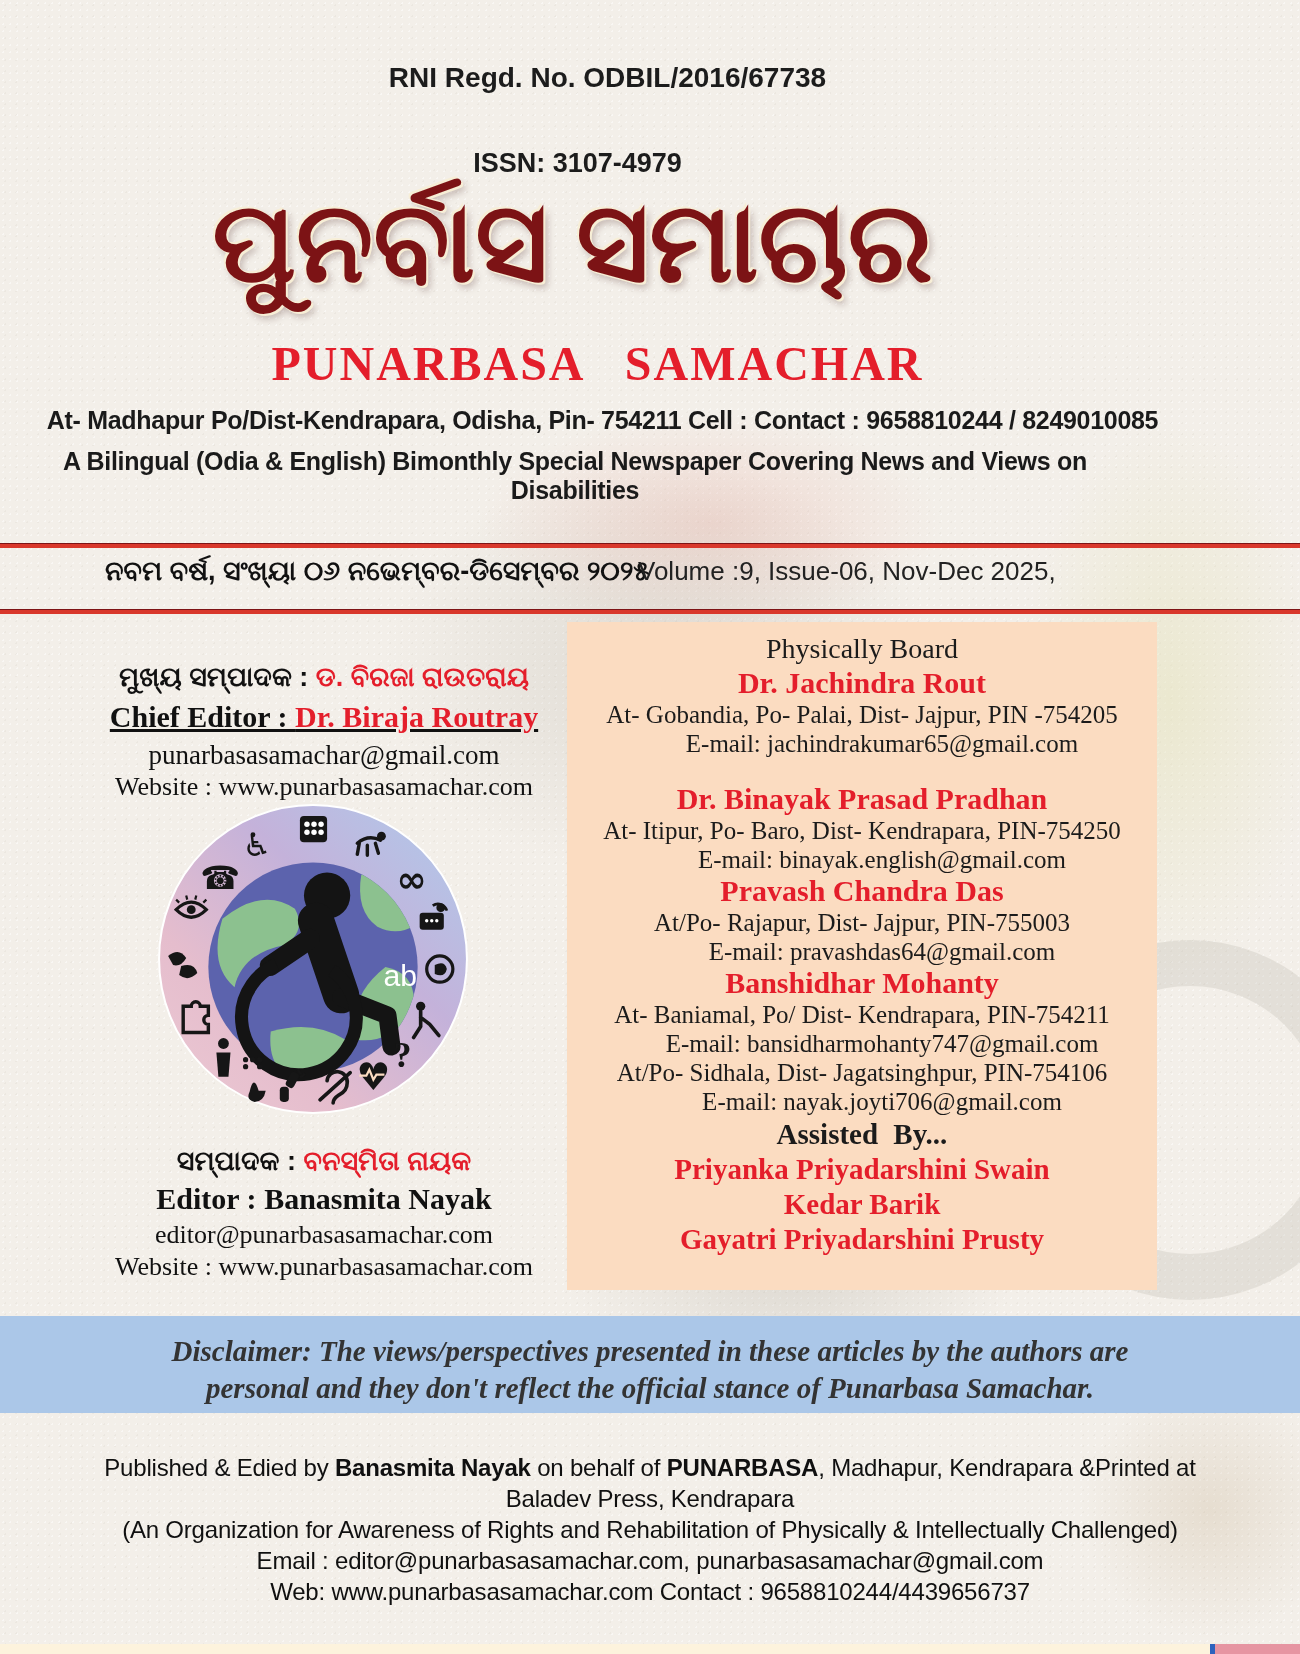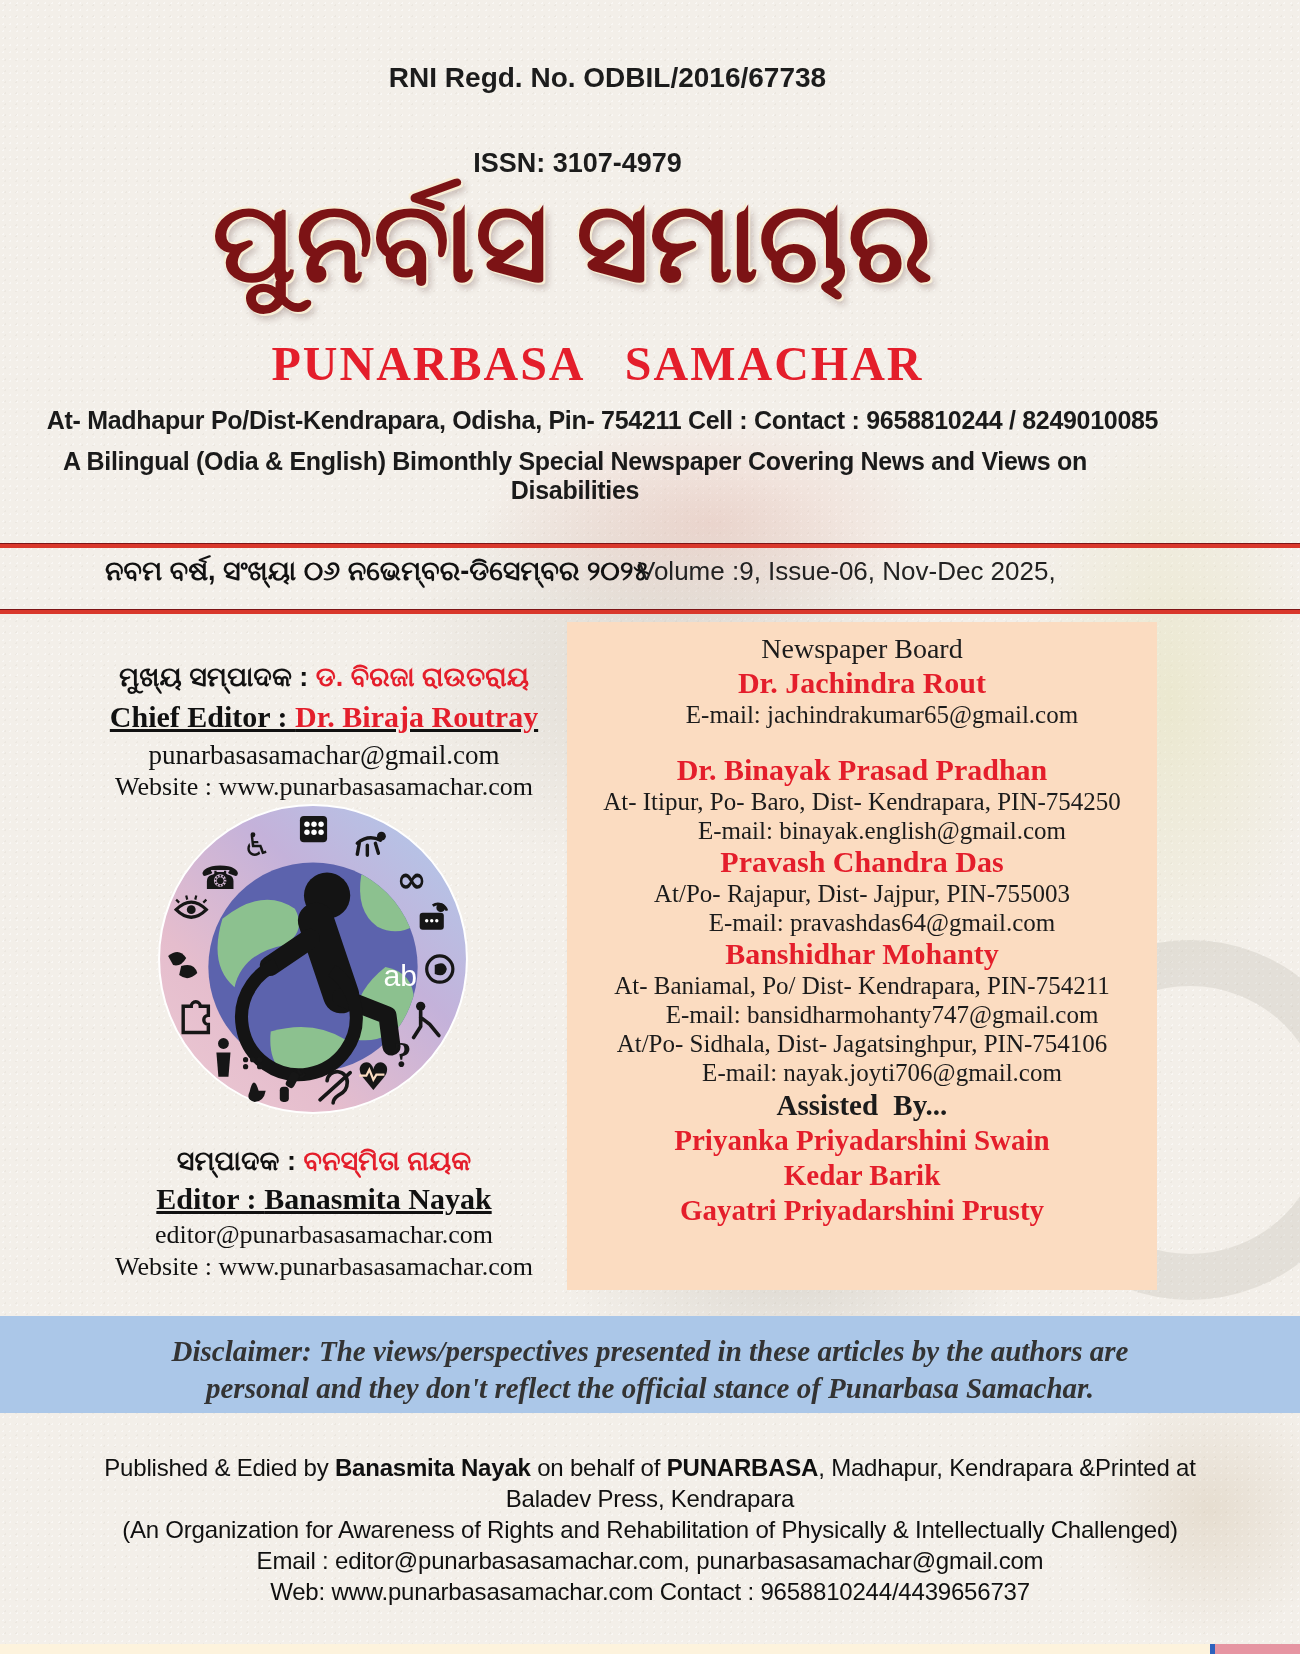--- a/index.html
+++ b/index.html
@@ -43,21 +43,21 @@
   .band-en{position:absolute;top:556px;left:638px;font:26px "Liberation Sans",sans-serif;color:#222;}
 
   .lc{position:absolute;left:0;width:648px;text-align:center;color:#111;}
   .odia-line{font:700 27px "Liberation Sans",sans-serif;}
   .red{color:#e41e2b;}
   .lc-chief{top:700px;font:700 30px "Liberation Serif",serif;text-decoration:underline;}
   .lc-odia1{top:662px;}
   .lc-mail1{top:740px;font:27px "Liberation Serif",serif;}
   .lc-web1{top:772px;font:26px "Liberation Serif",serif;}
   .lc-odia2{top:1146px;}
-  .lc-editor{top:1182px;font:700 30px "Liberation Serif",serif;text-decoration:underline;}
+  .lc-editor{top:1182px;font:700 30px "Liberation Serif",serif;}
   .lc-mail2{top:1220px;font:26px "Liberation Serif",serif;}
   .lc-web2{top:1252px;font:26px "Liberation Serif",serif;}
 
   .logo{position:absolute;left:152px;top:798px;width:322px;height:322px;}
 
   .panel{position:absolute;left:567px;top:622px;width:590px;height:668px;background:#fbdcc1;
          text-align:center;color:#1b1b1b;padding-top:10px;box-sizing:border-box;}
   .panel-title{font-size:28px;line-height:34px;}
   .m-name{font-size:30px;font-weight:700;color:#e41e2b;line-height:34px;}
   .m-addr{font-size:25px;line-height:29px;}
@@ -220,24 +220,25 @@
   <div class="lc lc-odia2 odia-line">
     <span>ସମ୍ପାଦକ : </span><span class="red">ବନସ୍ମିତା ନାୟକ</span>
   </div>
   <div class="lc lc-editor">
     <span>Editor : </span><span>Banasmita Nayak</span>
   </div>
   <div class="lc lc-mail2">editor@punarbasasamachar.com</div>
   <div class="lc lc-web2">Website : www.punarbasasamachar.com</div>
 
   <div class="panel">
-    <div class="panel-title">Newspaper Board</div>
+    <div class="panel-title">Physically Board</div>
 
     <div class="member gap">
       <div class="m-name">Dr. Jachindra Rout</div>
+      <div class="m-addr">At- Gobandia, Po- Palai, Dist- Jajpur, PIN -754205</div>
       <div class="m-mail">E-mail: jachindrakumar65@gmail.com</div>
     </div>
     <div class="member">
       <div class="m-name">Dr. Binayak Prasad Pradhan</div>
       <div class="m-addr">At- Itipur, Po- Baro, Dist- Kendrapara, PIN-754250</div>
       <div class="m-mail">E-mail: binayak.english@gmail.com</div>
     </div>
     <div class="member">
       <div class="m-name">Pravash Chandra Das</div>
       <div class="m-addr">At/Po- Rajapur, Dist- Jajpur, PIN-755003</div>

